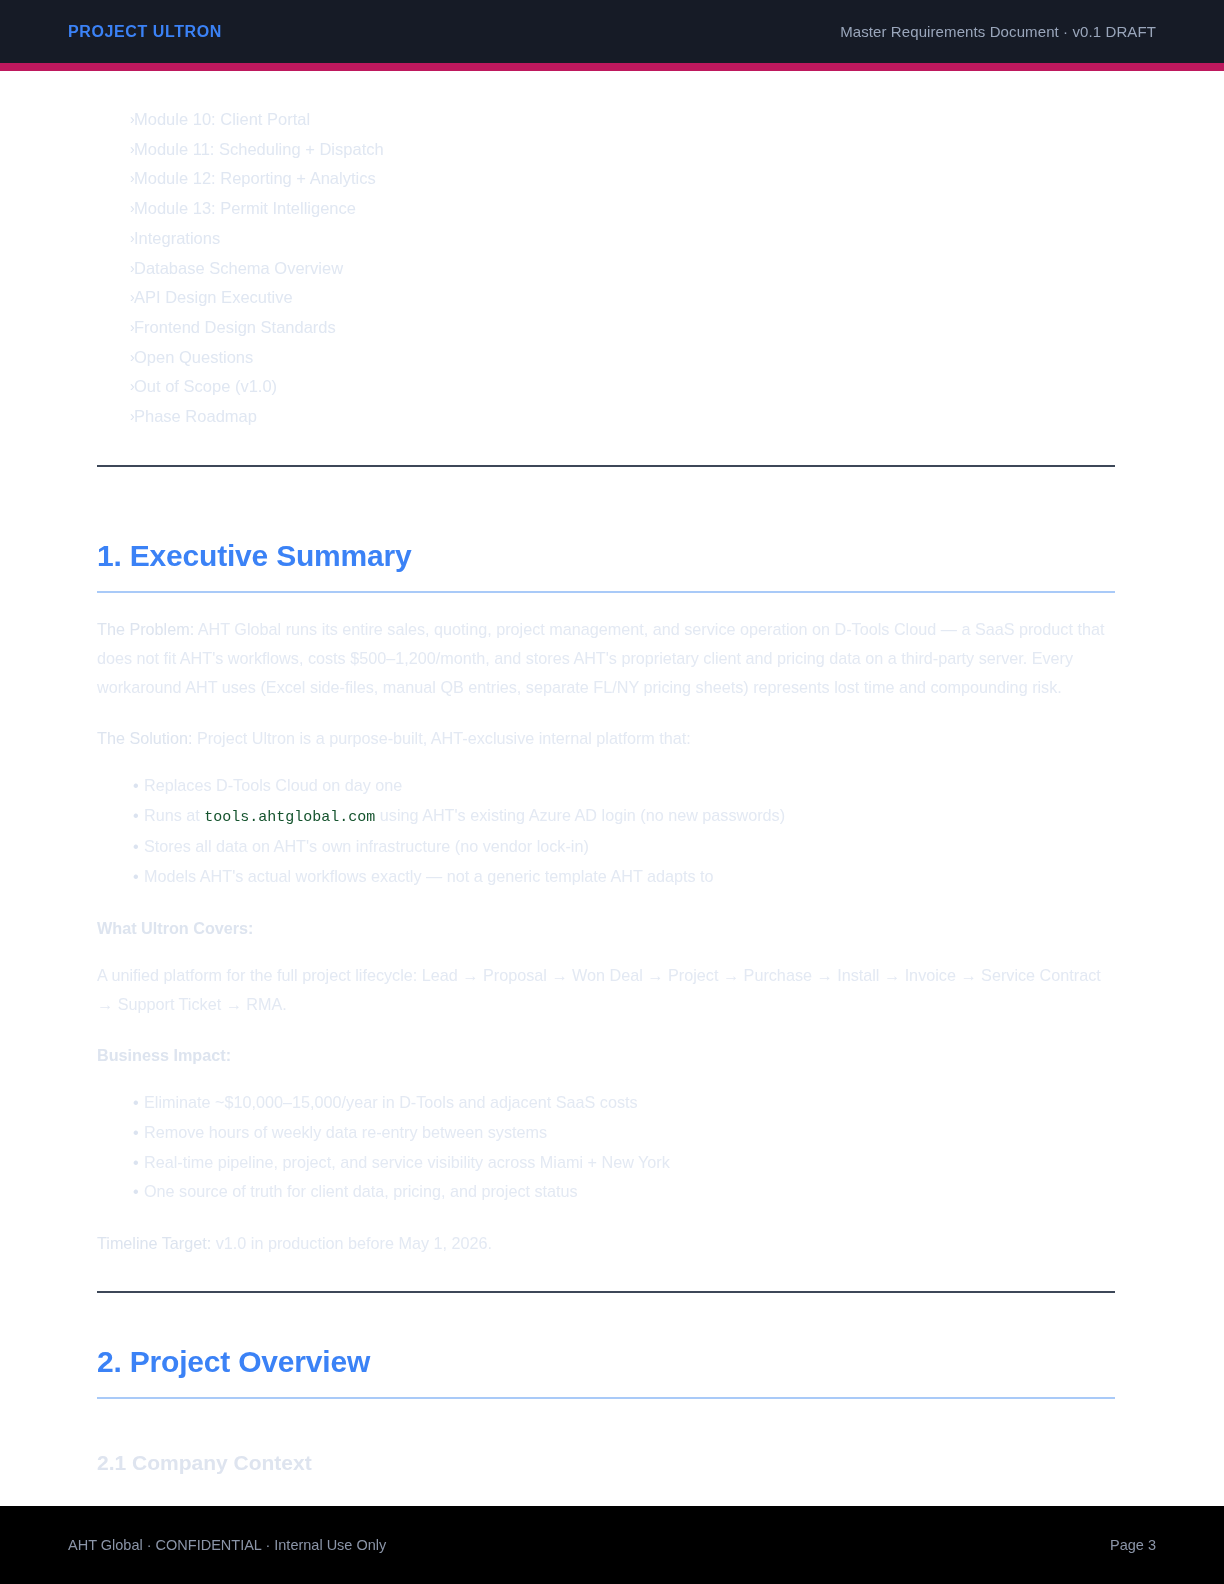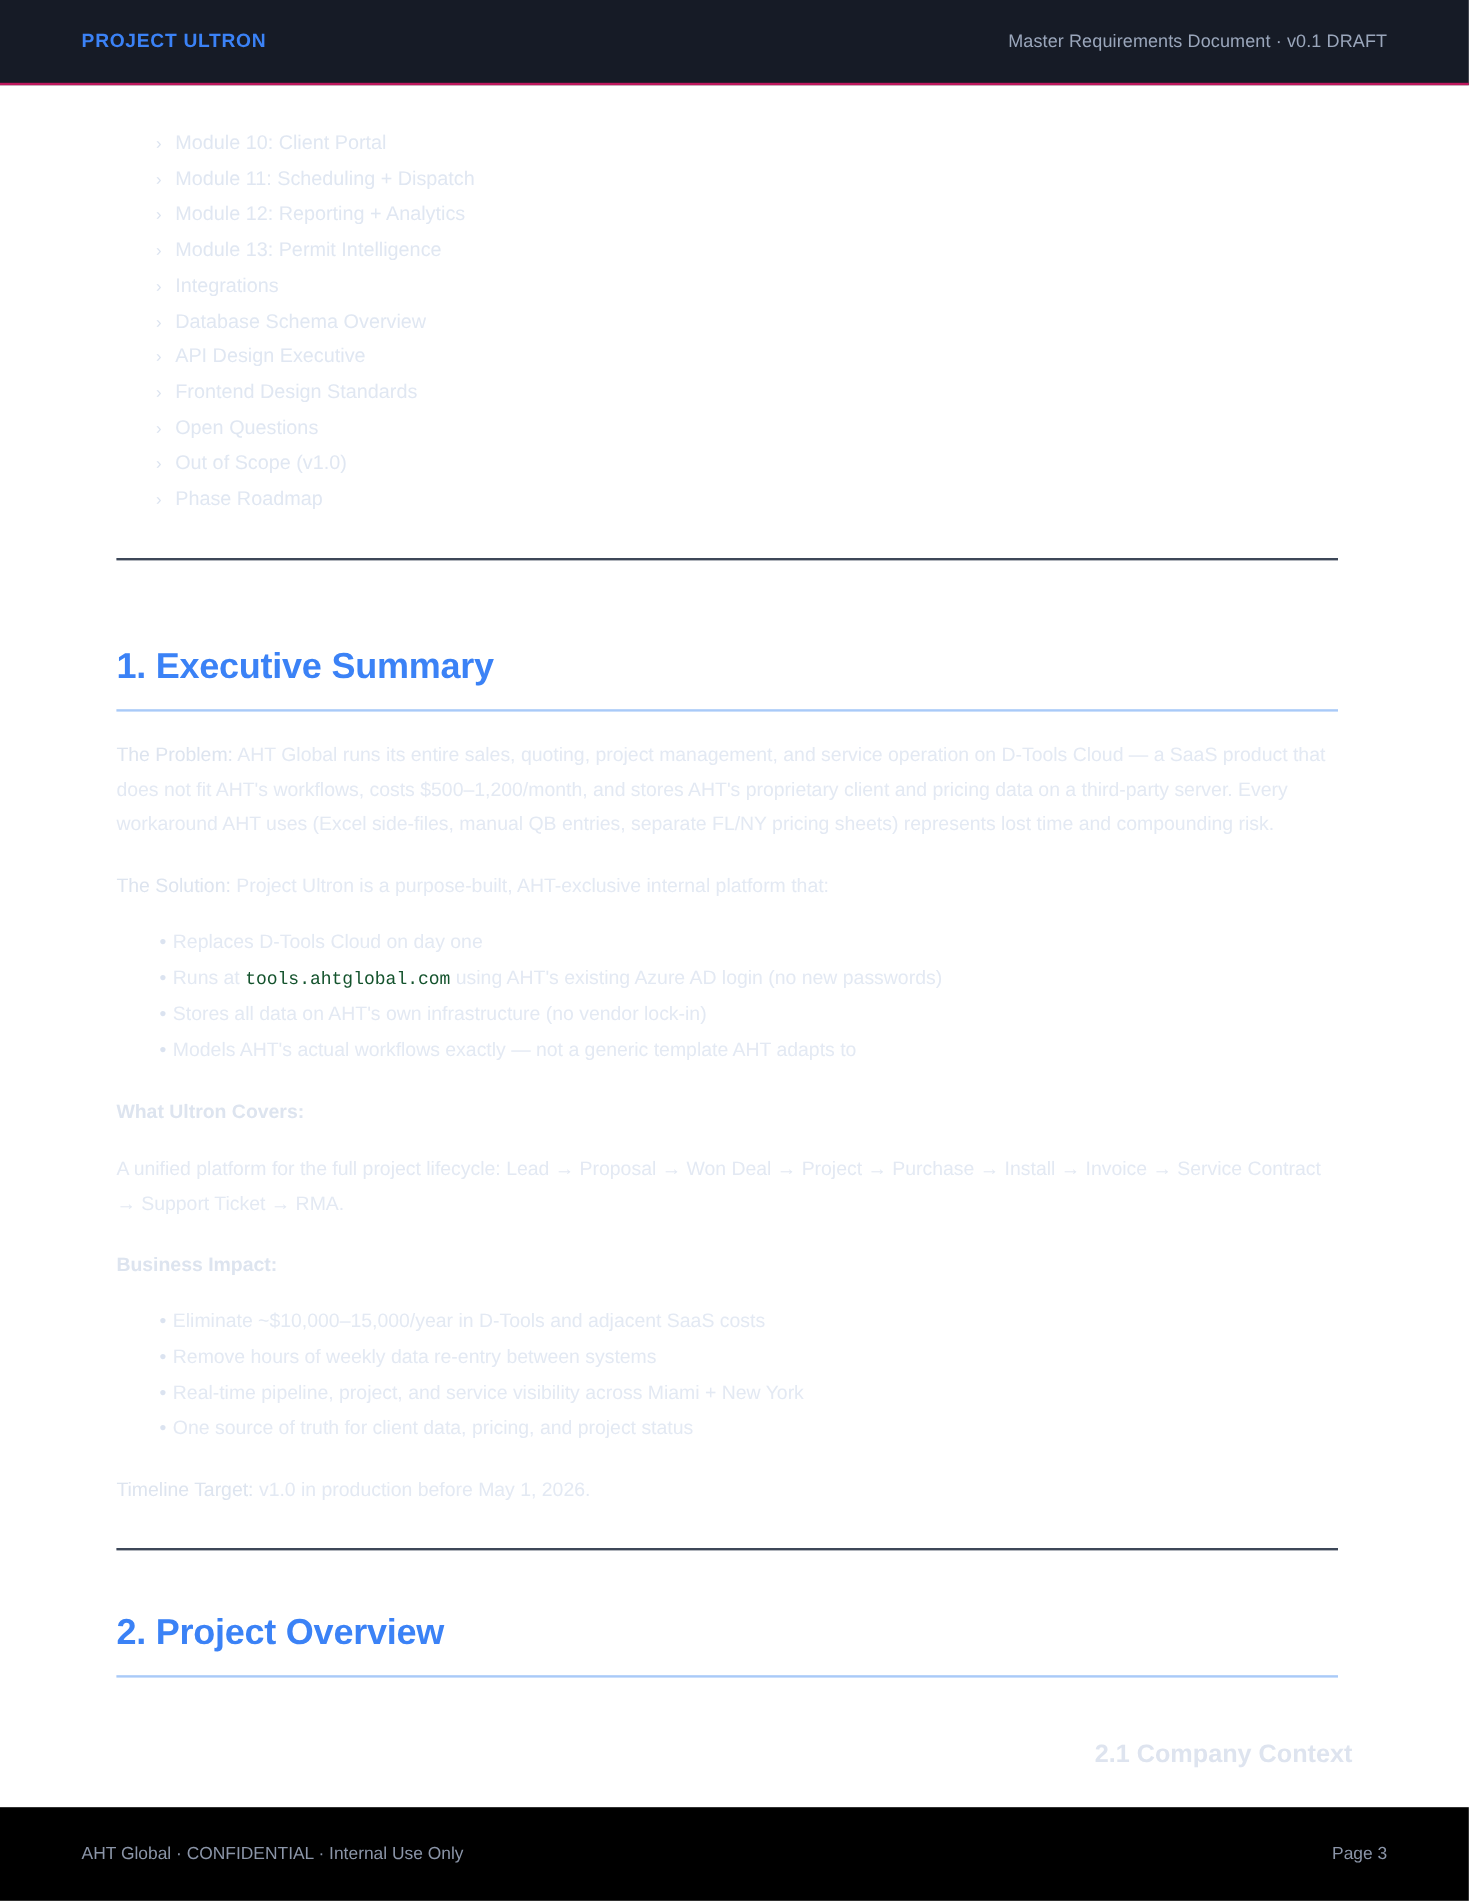--- a/index.html
+++ b/index.html
@@ -15,21 +15,21 @@
     overflow: hidden;
   }
 
   
   .page-header {
     position: absolute;
     top: 0; left: 0;
     width: 1224px;
     height: 71px;
     background: #161b26;
-    border-bottom: 2px solid #be185d;
+    border-bottom: 8px solid #be185d;
     box-sizing: border-box;
     display: flex;
     align-items: center;
     justify-content: space-between;
     padding: 0 68px;
   }
   .brand {
     color: #3b82f6;
     font-size: 16px;
     font-weight: bold;
@@ -64,21 +64,21 @@
     padding-left: 33px;
     position: relative;
     white-space: nowrap;
   }
   .toc-chevron {
     position: absolute;
     left: 33px;
     color: #dbe3f0;
     font-size: 14px;
   }
-  .toc-label { margin-left: 16px; }
+  .toc-label { margin-left: 4px; }
 
   .rule-dark {
     border: 0;
     border-top: 2px solid #3d4758;
     margin: 33px 0 0 0;
     width: 1018px;
   }
 
   
   .h2 {
@@ -92,21 +92,20 @@
     border: 0;
     border-top: 2px solid #a9caf8;
     margin: 18px 0 0 0;
     width: 1018px;
   }
   .h3 {
     color: #dee4ef;
     font-size: 21px;
     font-weight: bold;
     margin: 0;
-    text-align: right;
   }
 
   
   .para {
     color: #e3e9f3;
     font-size: 16.2px;
     line-height: 29px;
     margin: 0;
     max-width: 1024px;
   }

